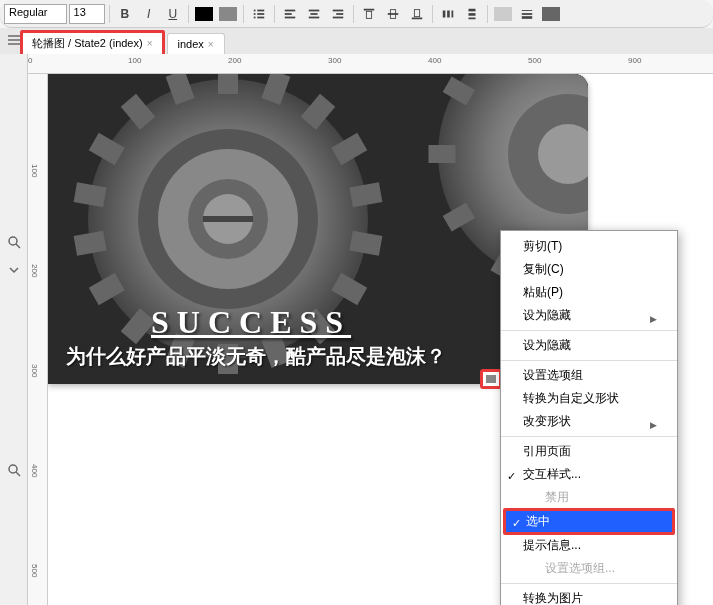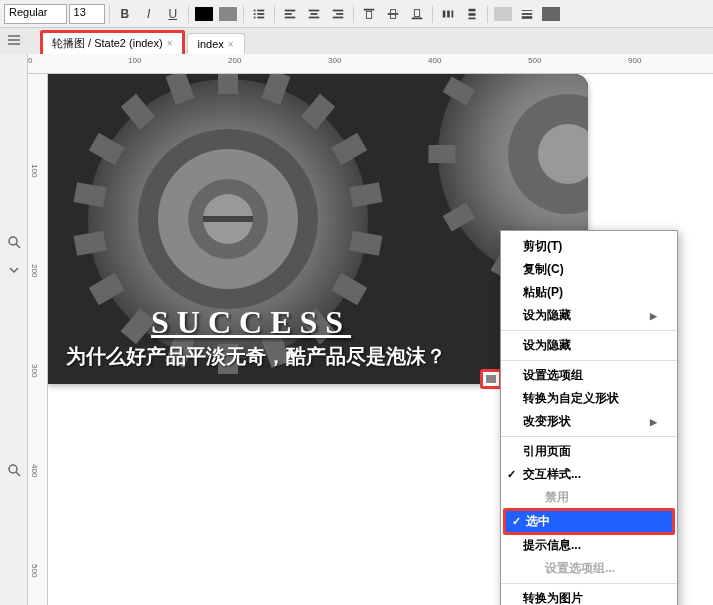--- a/index.html
+++ b/index.html
@@ -1,43 +1,43 @@
 <!DOCTYPE html>
 <html><head>
 <meta charset="utf-8">
 <style>
 * { margin: 0; padding: 0; box-sizing: border-box; font-family: -apple-system, Arial, sans-serif; }
 body { width: 713px; height: 605px; background: #f5f5f5; overflow: hidden; position: relative; }
-.toolbar { height: 28px; background: #f0f0f0; border-bottom: 1px solid #ccc; display: flex; align-items: center; padding: 0 4px; gap: 2px; }
+.toolbar { height: 28px; background: #f0f0f0; border-bottom: 1px solid #ccc; display: flex; align-items: center; padding: 0 4px; gap: 2px; border-radius: 12px; }
 .tb-select { border: 1px solid #aaa; background: #fff; font-size: 11px; padding: 1px 18px 1px 4px; height: 20px; position: relative; }
 .tb-btn { width: 22px; height: 22px; display: flex; align-items: center; justify-content: center; font-size: 12px; color: #444; }
 .tb-sep { width: 1px; height: 18px; background: #ccc; margin: 0 2px; }
 .tb-icon svg { width: 14px; height: 14px; }
 .color-sw { width: 18px; height: 14px; background: #000; display: inline-block; }
-.tabs { height: 26px; background: #e8e8e8; display: flex; align-items: flex-end; padding-left: 40px; position: relative; }
+.tabs { height: 26px; background: #e8e8e8; display: flex; align-items: flex-end; padding-left: 20px; position: relative; }
 .tab { padding: 4px 10px; font-size: 11px; background: #fff; border: 1px solid #ccc; border-bottom: none; margin-right: 2px; border-radius: 3px 3px 0 0; display: flex; align-items: center; gap: 4px; }
 .tab.active { border: 3px solid #e83a3a; border-bottom: none; padding: 3px 9px; }
 .tab-close { color: #999; font-size: 10px; }
 .tabs-left-icon { position: absolute; left: 6px; top: 4px; width: 16px; height: 16px; }
 .workspace { position: absolute; top: 54px; left: 0; right: 0; bottom: 0; display: flex; }
 .left-gutter { width: 28px; background: #f0f0f0; border-right: 1px solid #ccc; display: flex; flex-direction: column; align-items: center; padding-top: 180px; gap: 12px; }
 .gutter-icon { width: 16px; height: 16px; color: #666; }
 .ruler-h { position: absolute; top: 0; left: 28px; right: 0; height: 20px; background: #f8f8f8; border-bottom: 1px solid #ccc; font-size: 8px; color: #666; }
 .ruler-h span { position: absolute; top: 2px; }
 .ruler-v { position: absolute; top: 20px; left: 28px; width: 20px; bottom: 0; background: #f8f8f8; border-right: 1px solid #ccc; font-size: 8px; color: #666; }
 .ruler-v span { position: absolute; left: 2px; writing-mode: vertical-rl; }
 .canvas { position: absolute; top: 20px; left: 48px; right: 0; bottom: 0; background: #fff; background-image: radial-gradient(#ccc 0.5px, transparent 0.5px); background-size: 10px 10px; overflow: hidden; }
 .image-frame { position: absolute; top: 0; left: 0; width: 540px; height: 310px; border-radius: 0 14px 14px 0; overflow: hidden; background: linear-gradient(135deg, #3a3a3a, #1a1a1a); box-shadow: 0 2px 6px rgba(0,0,0,0.3); }
 .gear-scene { position: absolute; inset: 0; }
 .success-text { position: absolute; top: 230px; left: 103px; font-size: 32px; font-weight: bold; color: #fff; letter-spacing: 8px; font-family: serif; text-shadow: 2px 2px 3px rgba(0,0,0,0.6); text-decoration: underline; }
 .caption { position: absolute; bottom: 14px; left: 18px; color: #fff; font-size: 20px; font-weight: bold; text-shadow: 1px 1px 2px rgba(0,0,0,0.7); }
 .handle { position: absolute; top: 295px; left: 432px; width: 22px; height: 20px; background: #fff; border: 3px solid #e83a3a; border-radius: 3px; display: flex; align-items: center; justify-content: center; z-index: 5; }
 .handle-inner { width: 10px; height: 8px; background: #888; }
 .context-menu { position: absolute; top: 230px; left: 500px; width: 178px; background: #fff; border: 1px solid #999; box-shadow: 2px 2px 10px rgba(0,0,0,0.3); font-size: 12px; padding: 4px 0; z-index: 10; }
-.menu-item { padding: 3px 20px 3px 22px; color: #000; position: relative; display: flex; align-items: center; font-weight: bold; }
+.menu-item { padding: 3px 20px 3px 22px; color: #000; position: relative; display: flex; align-items: flex-end; }
 .menu-item.disabled { color: #aaa; padding-left: 44px; }
 .menu-item.selected { background: #2060ff; color: #fff; }
 .menu-item.highlighted { border: 3px solid #e83a3a; border-radius: 2px; margin: -1px 2px; padding: 2px 18px 2px 20px; }
 .menu-sep { height: 1px; background: #ddd; margin: 3px 0; }
 .menu-check { position: absolute; left: 6px; font-size: 11px; }
 .menu-arrow { margin-left: auto; font-size: 9px; color: #666; }
 </style>
 </head>
 <body>
 

